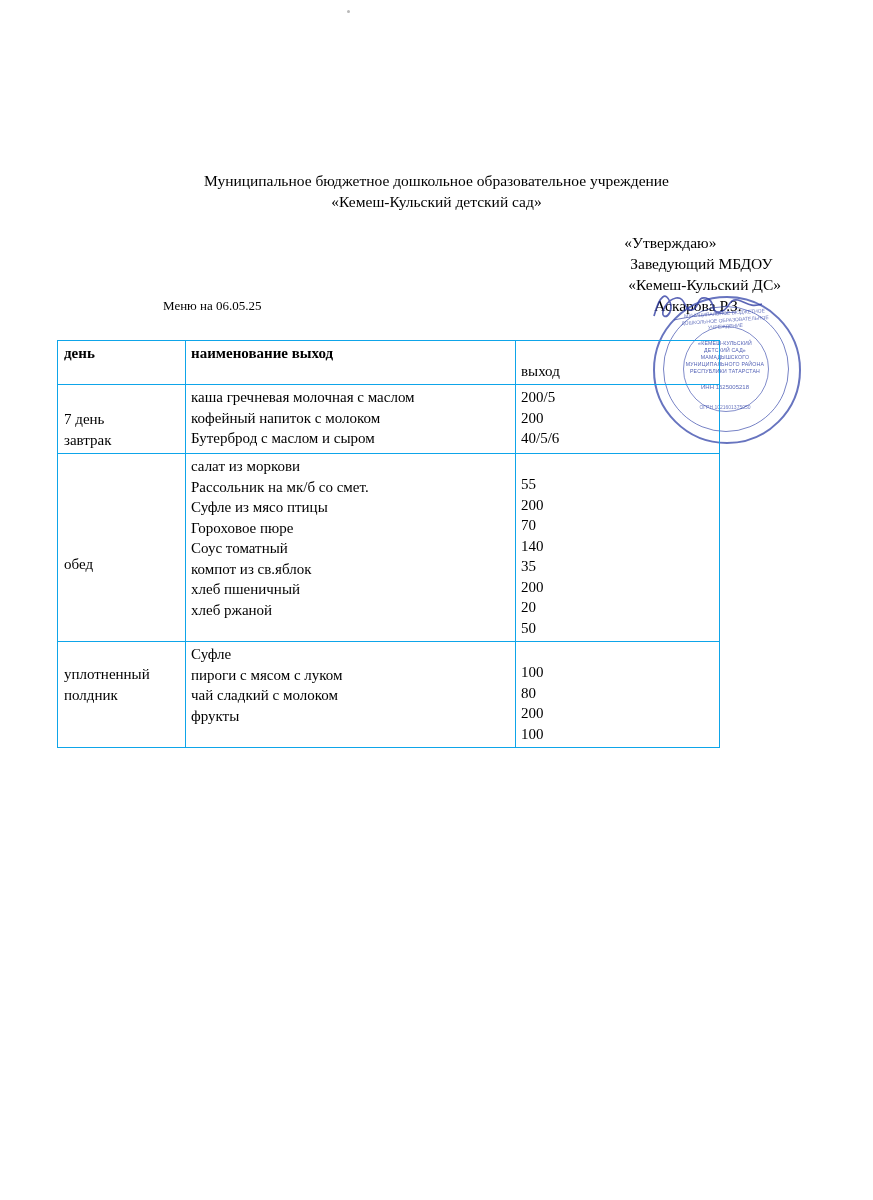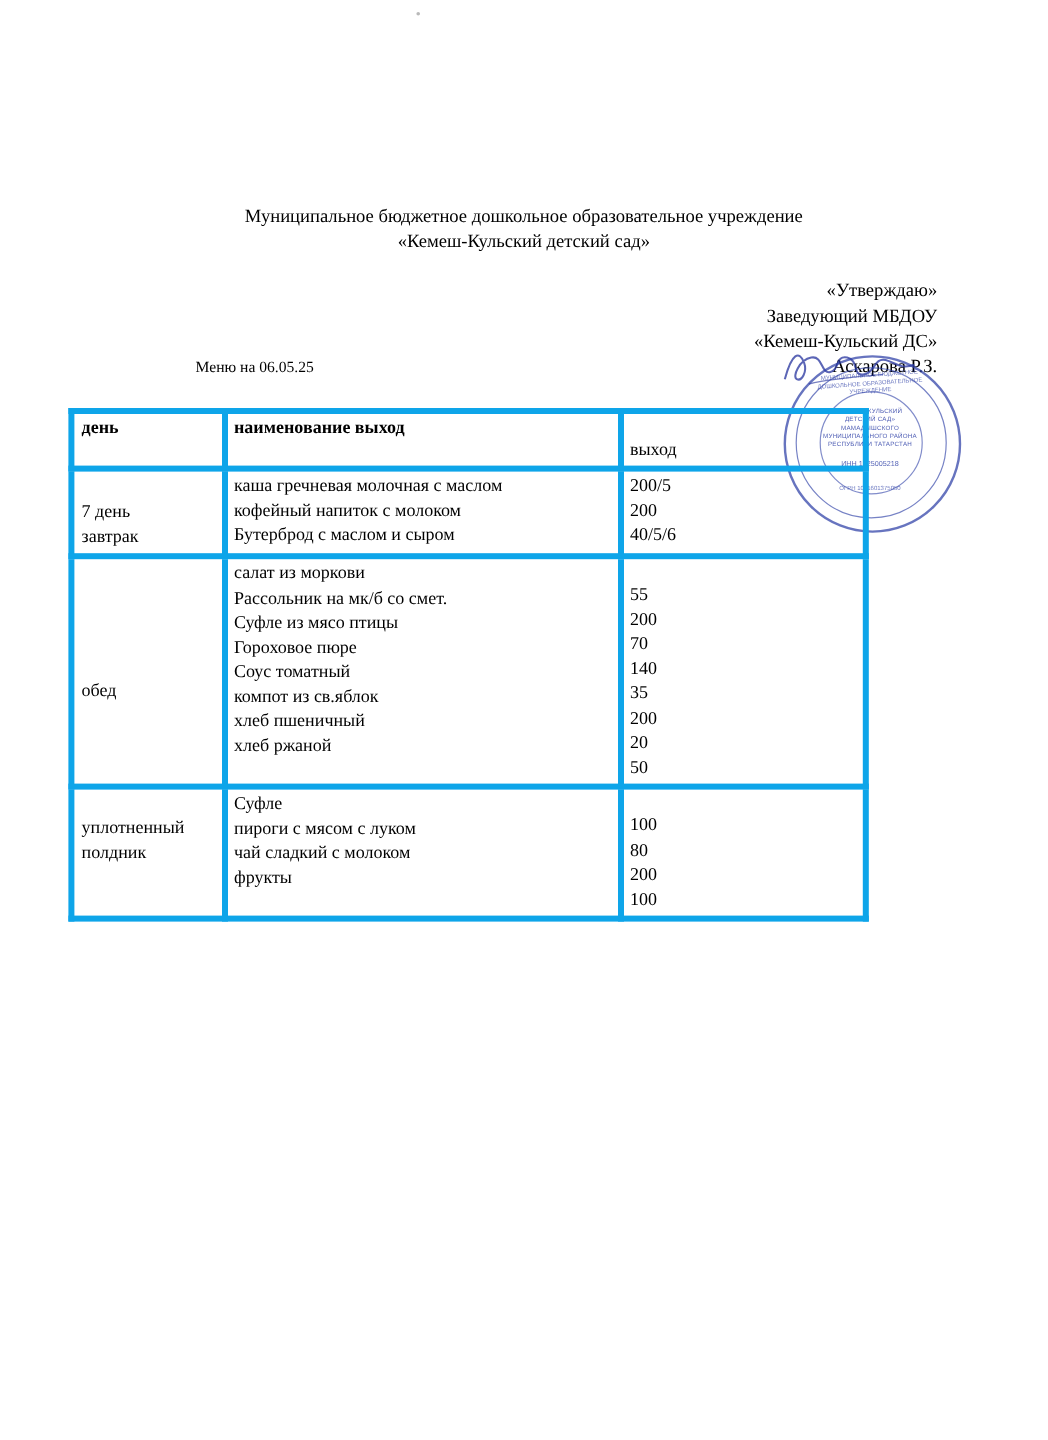--- a/index.html
+++ b/index.html
@@ -38,21 +38,21 @@
     text-align: center;
     font-size: 15.5px;
     line-height: 21px;
   }
   .header div { white-space: nowrap; }
 
   .approve {
     position: absolute;
     right: 92px;
     top: 232px;
-    text-align: right;
+    text-align: left;
     font-size: 15.5px;
     line-height: 21px;
     margin-left: 44px;
   }
   .approve .line { white-space: nowrap; }
   .approve .line.l2 { margin-left: 6px; }
   .approve .line.l3 { margin-left: 4px; }
   .approve .line.l4 { margin-left: 30px; }
 
   .menu-date {
@@ -65,21 +65,21 @@
   table.menu {
     position: absolute;
     left: 57px;
     top: 340px;
     width: 662px;
     border-collapse: collapse;
     table-layout: fixed;
     font-size: 15px;
   }
   table.menu td {
-    border: 5px solid #0ea5e9;
+    border: 1px solid #0ea5e9;
     vertical-align: top;
     padding: 0;
   }
   .c-day   { width: 128px; }
   .c-name  { width: 330px; }
   .c-out   { width: 204px; }
 
   .cellpad {
     padding: 2px 4px 3px 5px;
     line-height: 20px;

